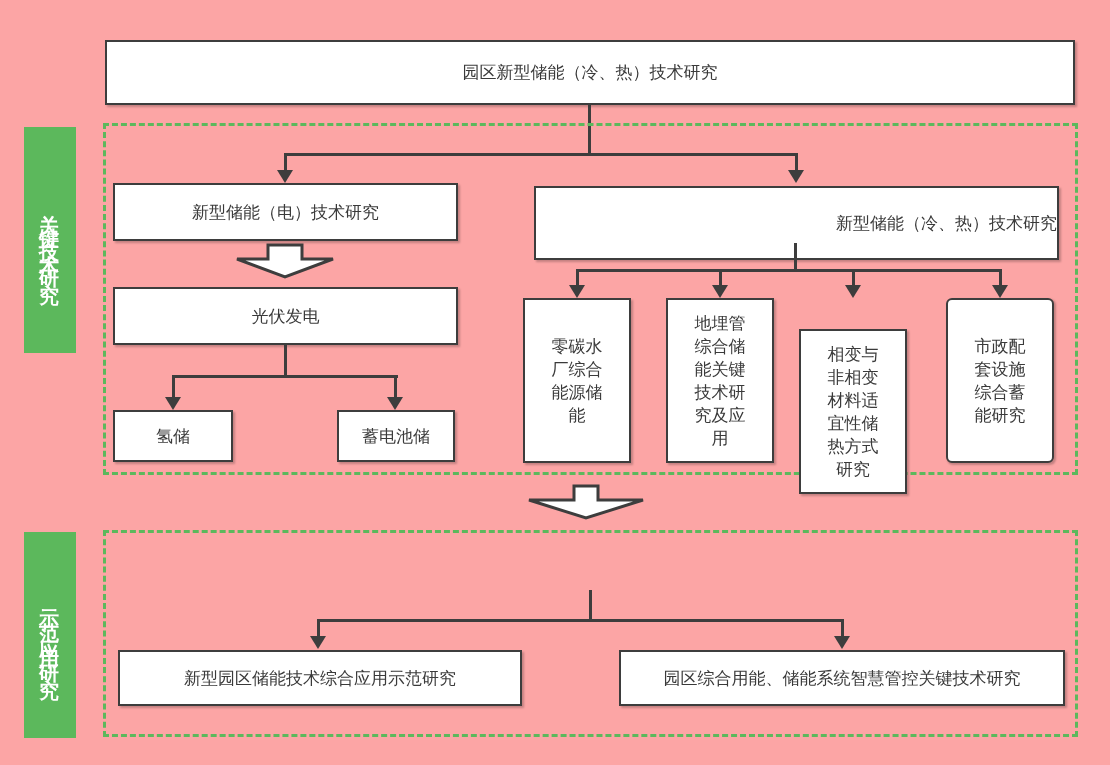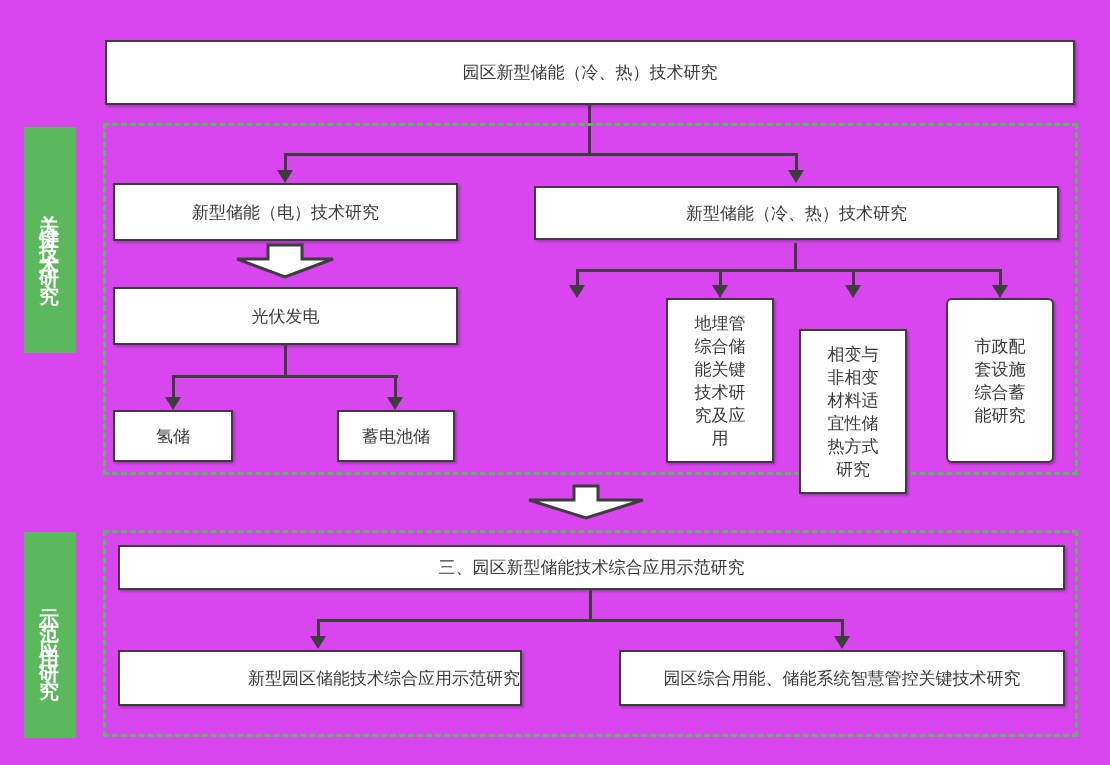--- a/index.html
+++ b/index.html
@@ -1,17 +1,17 @@
 <!DOCTYPE html>
 <html><head>
 <meta charset="utf-8">
 <style>
   html,body{margin:0;padding:0;background:#ffffff;}
   body{font-family:"Liberation Sans","DejaVu Sans",sans-serif;color:#3a3a3a;}
-  #canvas{position:relative;width:1110px;height:765px;background:#d946ef;overflow:hidden;}
+  #canvas{position:relative;width:1110px;height:765px;background:#fca5a5;overflow:hidden;}
 
   .box{
     position:absolute;
     background:#ffffff;
     border:2.5px solid #3d3d3d;
     box-shadow:1.5px 1.5px 2px rgba(0,0,0,0.22);
     display:flex;align-items:center;justify-content:center;
     text-align:center;
     font-size:17px;
     box-sizing:border-box;
@@ -81,64 +81,64 @@
   <div class="line" style="left:394px;top:375px;width:3px;height:23px;"></div>
   <div class="arrowhead" style="left:387px;top:397px;"></div>
 
   <div class="box" style="left:113px;top:410px;width:120px;height:52px;">
     <span>氢储</span>
   </div>
   <div class="box" style="left:337px;top:410px;width:118px;height:52px;text-align:center;">
     <span>蓄电池储</span>
   </div>
 
-  <div class="box" style="left:534px;top:186px;width:525px;height:54px;">
+  <div class="box" style="left:534px;top:186px;width:525px;height:74px;justify-content:flex-end;">
     <span>新型储能（冷、热）技术研究</span>
   </div>
 
   <div class="line" style="left:794px;top:243px;width:3px;height:29px;"></div>
   <div class="line" style="left:576px;top:269px;width:426px;height:3px;"></div>
 
   <div class="line" style="left:576px;top:269px;width:3px;height:17px;"></div>
   <div class="arrowhead" style="left:569px;top:285px;"></div>
   <div class="line" style="left:719px;top:269px;width:3px;height:17px;"></div>
   <div class="arrowhead" style="left:712px;top:285px;"></div>
   <div class="line" style="left:852px;top:269px;width:3px;height:17px;"></div>
   <div class="arrowhead" style="left:845px;top:285px;"></div>
   <div class="line" style="left:999px;top:269px;width:3px;height:17px;"></div>
   <div class="arrowhead" style="left:992px;top:285px;"></div>
 
+  <div class="box vbox" style="left:523px;top:298px;width:108px;height:165px;">
+    <span>零碳水厂综合能源储能</span>
+  </div>
   <div class="box vbox" style="left:666px;top:298px;width:108px;height:165px;">
     <span>地埋管综合储能关键技术研究及应用</span>
   </div>
   <div class="box vbox" style="left:799px;top:298px;width:108px;height:165px;margin-top:31px;">
     <span>相变与非相变材料适宜性储热方式研究</span>
   </div>
   <div class="box vbox" style="left:946px;top:298px;width:108px;height:165px;border-radius:6px;">
     <span>市政配套设施综合蓄能研究</span>
   </div>
 
   <svg class="block-arrow" style="left:527px;top:485px;" width="118" height="34" viewBox="0 0 118 34">
     <polygon points="47,1 71,1 71,15 116,15 59,33 2,15 47,15" fill="#ffffff" stroke="#3d3d3d" stroke-width="3"></polygon>
   </svg>
 
   <div class="dashed-region" style="left:103px;top:530px;width:975px;height:207px;"></div>
   <div class="side-label" style="left:24px;top:532px;width:52px;height:206px;">示范应用研究</div>
 
-  <div class="box" style="left:118px;top:545px;width:947px;height:45px;">
-    <span>三、园区新型储能技术综合应用示范研究</span>
-  </div>
 
   <div class="line" style="left:589px;top:590px;width:3px;height:32px;"></div>
   <div class="line" style="left:317px;top:619px;width:527px;height:3px;"></div>
   <div class="line" style="left:317px;top:619px;width:3px;height:18px;"></div>
   <div class="arrowhead" style="left:310px;top:636px;"></div>
   <div class="line" style="left:841px;top:619px;width:3px;height:18px;"></div>
   <div class="arrowhead" style="left:834px;top:636px;"></div>
 
-  <div class="box" style="left:118px;top:650px;width:404px;height:56px;justify-content:flex-end;">
+  <div class="box" style="left:118px;top:650px;width:404px;height:56px;">
     <span>新型园区储能技术综合应用示范研究</span>
   </div>
   <div class="box" style="left:619px;top:650px;width:446px;height:56px;">
     <span>园区综合用能、储能系统智慧管控关键技术研究</span>
   </div>
 
 </div>
 
 </body></html>

